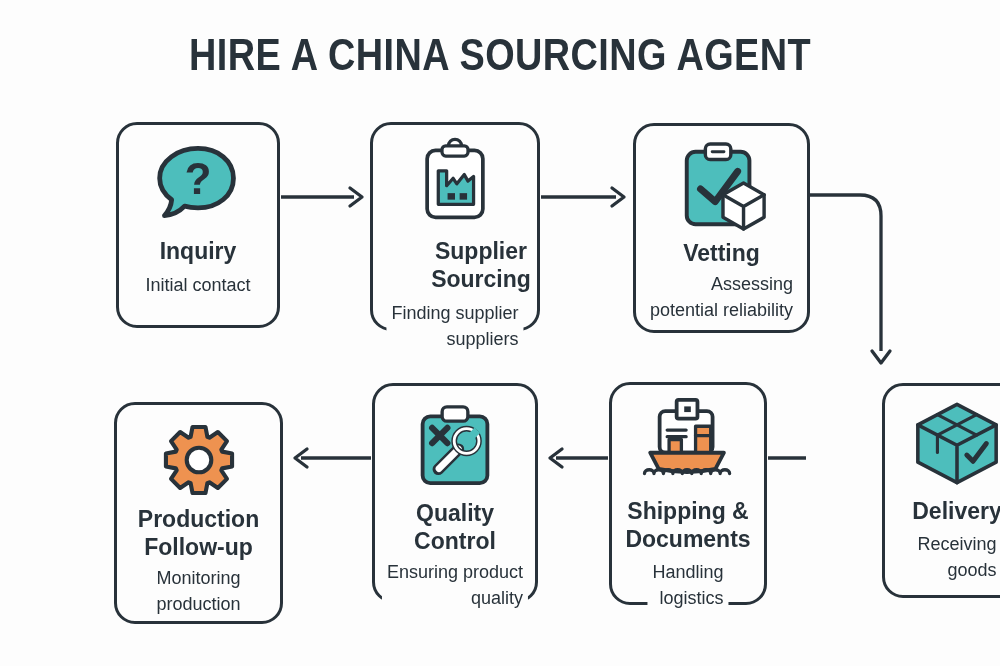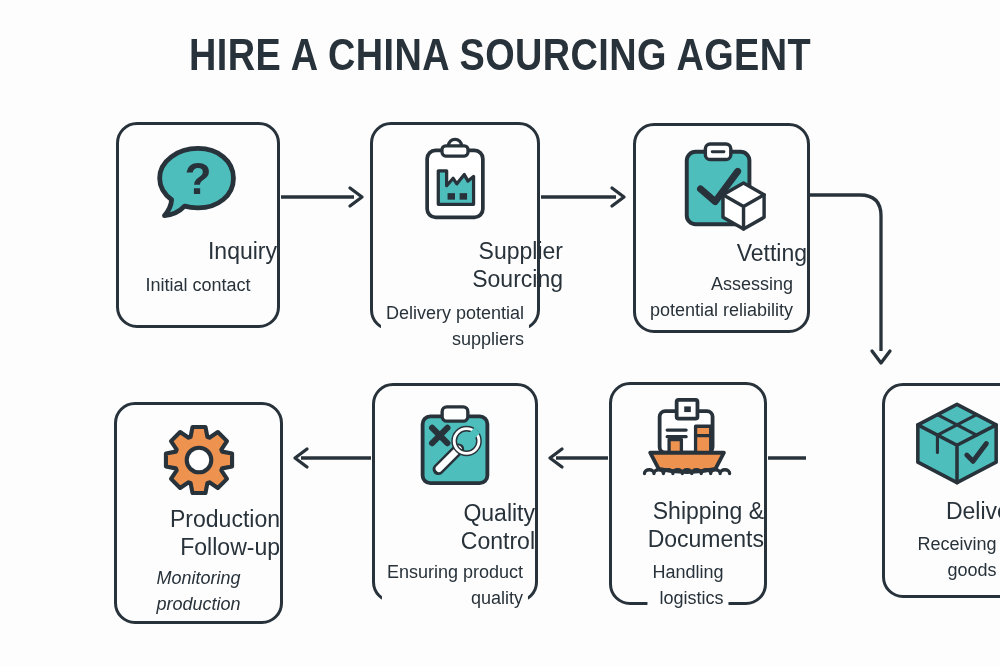--- a/index.html
+++ b/index.html
@@ -21,22 +21,22 @@
   .arrows .ln{stroke:var(--ink,#28323a);stroke-width:3.3;fill:none;}
   .arrows .hd{stroke:var(--ink,#28323a);stroke-width:3.3;fill:none;stroke-linecap:round;stroke-linejoin:round;}
   .card{
     position:absolute;z-index:1;box-sizing:border-box;
     background:var(--background,#fdfdfd);
     border:3px solid var(--ink,#28323a);
     border-radius:21px;
   }
   .icon{position:absolute;left:50%;transform:translateX(-50%);}
   .t{
-    position:absolute;left:0;width:100%;text-align:right;
-    font-size:23px;font-weight:normal;line-height:28px;
+    position:absolute;left:0;width:100%;text-align:center;
+    font-size:23px;font-weight:bold;line-height:28px;
     white-space:pre-line;color:var(--ink,#28323a);
   }
   .s{
     position:absolute;left:50%;transform:translateX(-50%);
     font-size:18px;line-height:26px;text-align:right;
     white-space:pre-line;color:var(--ink,#28323a);width:max-content;
   }
   .mask{background:var(--background,#fdfdfd);padding:0 5px;z-index:2;}
   
   .sI{stroke:var(--ink,#28323a);}
@@ -94,21 +94,21 @@
     <svg class="icon" style="top:12px;" width="78" height="90" viewBox="0 0 84 96">
       <rect class="fW sI rj" stroke-width="4" x="12" y="14" width="60" height="72" rx="9"></rect>
       <path class="fW sI rj" stroke-width="3.5" d="M35,9 a7,7 0 0 1 14,0"></path>
       <rect class="fW sI rj" stroke-width="3.5" x="28" y="9" width="28" height="11" rx="4"></rect>
       <path class="fT sI rj" stroke-width="3.5" d="M24,72 V36 L33,36 L33,52 L40,44 L44,50 L52,40 L56,47 L62,42 L62,72 Z"></path>
       <rect class="fI" x="34" y="60" width="8" height="7"></rect>
       <rect class="fI" x="47" y="60" width="8" height="7"></rect>
     </svg>
     <div class="t" style="top:112px;padding-left:26px;">Supplier
 Sourcing</div>
-    <div class="s mask" style="top:175px;">Delivery potential
+    <div class="s mask" style="top:175px;">Finding supplier
 suppliers</div>
   </div>
 
   <div class="card" style="left:633px;top:123px;width:177px;height:210px;">
     <svg class="icon" style="top:14px;" width="98" height="94" viewBox="0 0 100 96">
       <rect class="fT sI rj" stroke-width="4" x="14" y="12" width="64" height="74" rx="9"></rect>
       <rect class="fW sI rj" stroke-width="3.5" x="33" y="4" width="26" height="16" rx="5"></rect>
       <path class="fN sI rj" stroke-width="3" d="M40,12 H52"></path>
       <polyline class="fN sI rj" stroke-width="7" points="28,50 43,63 66,32"></polyline>
       <path class="fW sI rj" stroke-width="3.5" d="M72,44 L93,56 V79 L72,91 L51,79 V56 Z"></path>
@@ -169,17 +169,17 @@
 quality</div>
   </div>
 
   <div class="card" style="left:114px;top:402px;width:169px;height:222px;">
     <svg class="icon" style="top:14px;" width="82" height="82" viewBox="0 0 90 90">
       <path class="fO sI rj" stroke-width="4.5" d="M70.4,35.8 L81.3,37.9 L81.3,52.1 L70.4,54.2 L69.5,56.4 L75.7,65.7 L65.7,75.7 L56.4,69.5 L54.2,70.4 L52.1,81.3 L37.9,81.3 L35.8,70.4 L33.6,69.5 L24.3,75.7 L14.3,65.7 L20.5,56.4 L19.6,54.2 L8.7,52.1 L8.7,37.9 L19.6,35.8 L20.5,33.6 L14.3,24.3 L24.3,14.3 L33.6,20.5 L35.8,19.6 L37.9,8.7 L52.1,8.7 L54.2,19.6 L56.4,20.5 L65.7,14.3 L75.7,24.3 L69.5,33.6 Z"></path>
       <circle class="fW sI" stroke-width="4.5" cx="45" cy="45" r="13.5"></circle>
     </svg>
     <div class="t" style="top:100px;">Production
 Follow-up</div>
-    <div class="s" style="top:160px;font-style:italic;">Monitoring
+    <div class="s" style="top:160px;">Monitoring
 production</div>
   </div>
 
 </div>
 
 </body></html>

